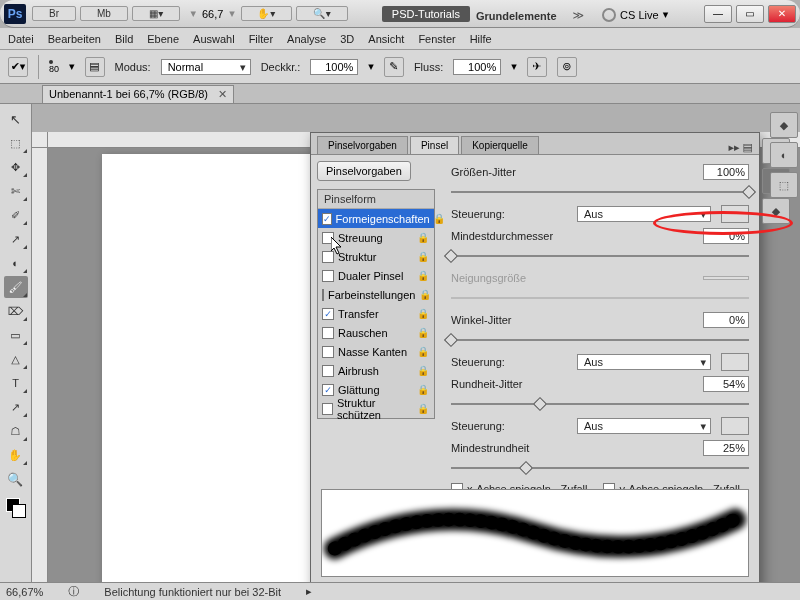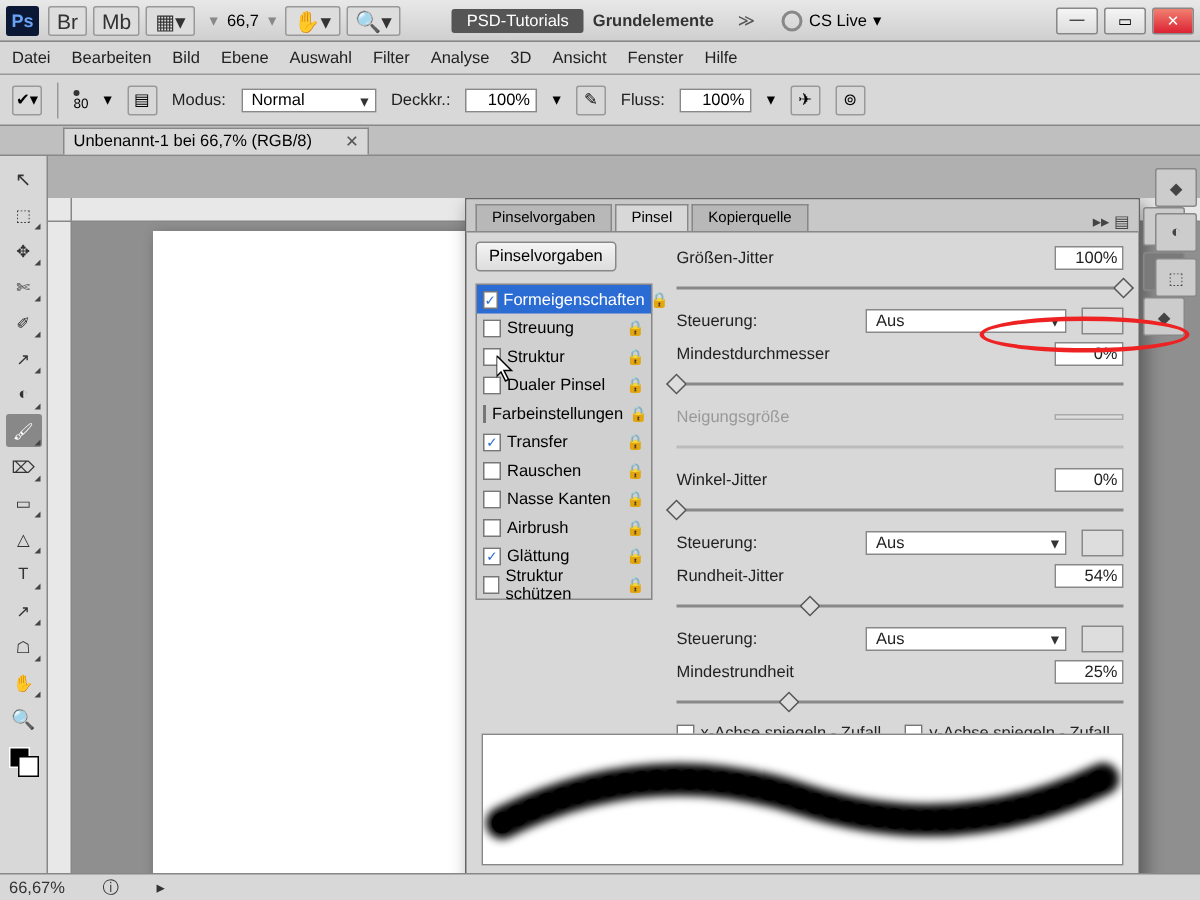--- a/index.html
+++ b/index.html
@@ -1,38 +1,38 @@
 <!DOCTYPE html>
 <html><head>
 <meta charset="utf-8">
 <style>
 * { box-sizing: border-box; margin: 0; padding: 0; font-family: "Segoe UI", Tahoma, sans-serif; font-size: 11px; }
 body { background: #b0b0b0; width: 800px; height: 600px; overflow: hidden; position: relative; }
-.titlebar { height: 28px; background: linear-gradient(#e8e8e8, #cfcfcf); display: flex; align-items: center; padding: 0 4px; border-bottom: 1px solid #888; }
+.titlebar { height: 28px; background: linear-gradient(#e8e8e8, #cfcfcf); display: flex; align-items: center; padding: 0 4px; border-bottom: 1px solid #888; border-radius: 14px; }
 .ps-icon { width: 22px; height: 20px; background: #0a1836; color: #6aa3f3; display: flex; align-items: center; justify-content: center; font-weight: bold; border-radius: 2px; margin-right: 6px; font-size: 12px;}
-.tb-btn { background: #ddd; border: 1px solid #999; border-radius: 2px; padding: 1px 5px; margin-right: 4px; font-size: 14px; color: #333; }
+.tb-btn { background: #ddd; border: 1px solid #999; border-radius: 2px; padding: 1px 16px; margin-right: 4px; font-size: 10px; color: #333; }
 .tb-sep { flex: 0 0 auto; margin: 0 6px; color: #888;}
-.tb-center { margin-left: 30px; display:flex; align-items:center;}
+.tb-center { margin-left: 30px; display:flex; align-items:flex-end;}
 .pill { background: #555; color: #fff; padding: 2px 10px; border-radius: 2px; margin-right: 6px; font-size: 11px; }
 .title-plain { color: #333; font-weight: bold; margin-right: 8px; }
 .chev { color:#555; margin: 0 8px; }
 .win-controls { margin-left: auto; display: flex; gap: 4px; }
 .win-btn { width: 28px; height: 18px; border: 1px solid #888; border-radius: 2px; display:flex; align-items:center; justify-content:center; background: linear-gradient(#f5f5f5,#ddd); font-size:10px;}
 .win-close { background: linear-gradient(#f08070,#d23); color:#fff; }
 .menubar { height: 22px; background: #d8d8d8; display: flex; align-items: center; padding: 0 8px; border-bottom: 1px solid #999; gap: 14px; }
 .menubar span { color: #222; }
 .optbar { height: 34px; background: #d8d8d8; display: flex; align-items: center; padding: 0 8px; border-bottom: 1px solid #888; gap: 10px; }
 .opt-swatch { width: 20px; height: 20px; border: 1px solid #999; border-radius:2px; display:flex;align-items:center;justify-content:center; }
 .opt-divider { width:1px; height:24px; background:#999; }
 .opt-label { color:#222; }
 .opt-combo { background:#fff; border:1px solid #888; padding:1px 24px 1px 6px; position:relative; min-width:90px; display:inline-block;}
 .opt-combo::after { content:"▾"; position:absolute; right:4px; color:#333; }
 .opt-num { background:#fff; border:1px solid #888; padding:1px 4px; width: 48px; text-align:right; display:inline-block;}
 .tabstrip { height: 20px; background: #bfbfbf; display:flex; align-items:center; padding-left:42px; border-bottom:1px solid #888;}
-.doc-tab { background:#d8d8d8; border:1px solid #888; border-bottom:none; padding:2px 6px; font-size:10px; display:flex; align-items:center; gap:22px;}
+.doc-tab { background:#d8d8d8; border:1px solid #888; border-bottom:none; padding:2px 6px; font-size:10px; display:flex; align-items:center; gap:10px;}
 .doc-tab .x { color:#555; }
 .workspace { position:absolute; top:104px; left:0; right:0; bottom:18px; display:flex; }
 .toolbox { width: 32px; background:#d8d8d8; border-right:1px solid #888; display:flex; flex-direction:column; align-items:center; padding:4px 0; gap:2px;}
 .tool { width:24px; height:22px; display:flex; align-items:center; justify-content:center; color:#333; border-radius:2px; font-size:13px; position:relative;}
 .tool.active { background:#888; color:#fff; }
 .tool .tri { position:absolute; right:1px; bottom:1px; width:0;height:0;border-left:4px solid transparent; border-bottom:4px solid #444;}
 .canvas-area { flex:1; background:#8f8f8f; position:relative; overflow:hidden;margin-top:28px;}
 .ruler-h { position:absolute; top:0; left:16px; right:0; height:16px; background:#e8e8e8; border-bottom:1px solid #888;}
 .ruler-v { position:absolute; top:16px; left:0; width:16px; bottom:0; background:#e8e8e8; border-right:1px solid #888;}
 .ruler-c { position:absolute; top:0;left:0;width:16px;height:16px;background:#e8e8e8;border-right:1px solid #888;border-bottom:1px solid #888;}
@@ -224,20 +224,21 @@
       <div class="bp-tabs">
         <div class="bp-tab">Pinselvorgaben</div>
         <div class="bp-tab active">Pinsel</div>
         <div class="bp-tab">Kopierquelle</div>
         <span class="more">▸▸ ▤</span>
       </div>
       <div class="bp-body">
         <div class="bp-left">
           <span class="preset-btn">Pinselvorgaben</span>
           <div class="bp-list">
+            <div class="bp-list-header">Pinselform</div>
             <div id="bp-items">
                 <div class="bp-item selected">
                   <span class="bp-check">✓</span>
                   <span>Formeigenschaften</span>
                   <span class="lock">🔒</span>
                 </div>
                 <div class="bp-item">
                   <span class="bp-check"></span>
                   <span>Streuung</span>
                   <span class="lock">🔒</span>
@@ -395,14 +396,15 @@
 
 <div style="position:absolute; right:4px; top:112px; width:26px; display:flex; flex-direction:column; gap:4px;">
   <div class="dock-icon">◆</div>
   <div class="dock-icon">◐</div>
   <div class="dock-icon">⬚</div>
 </div>
 
 <div class="statusbar">
   <span>66,67%</span>
   <span>ⓘ</span>
+  <span>Belichtung funktioniert nur bei 32-Bit</span>
   <span>▸</span>
 </div>
 
 </body></html>

